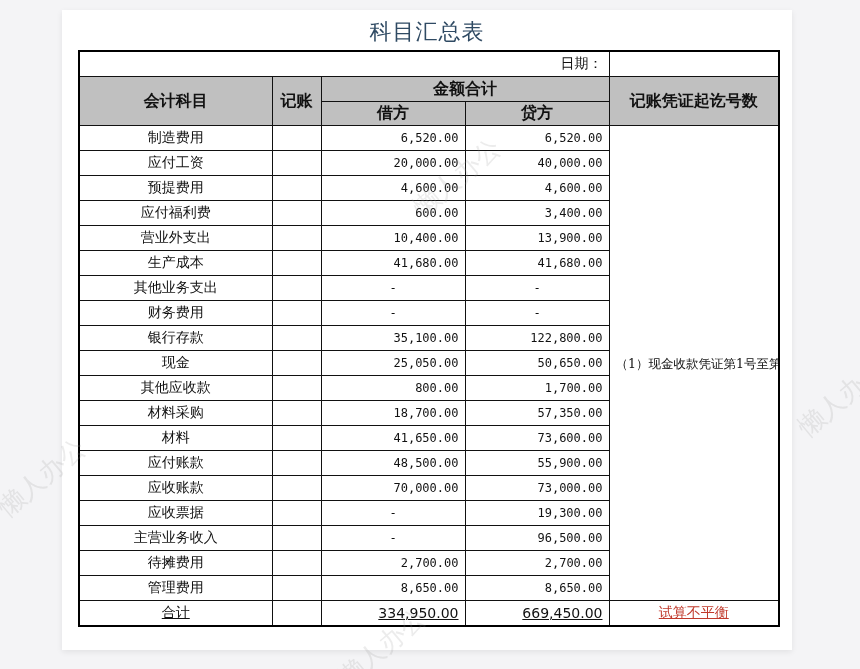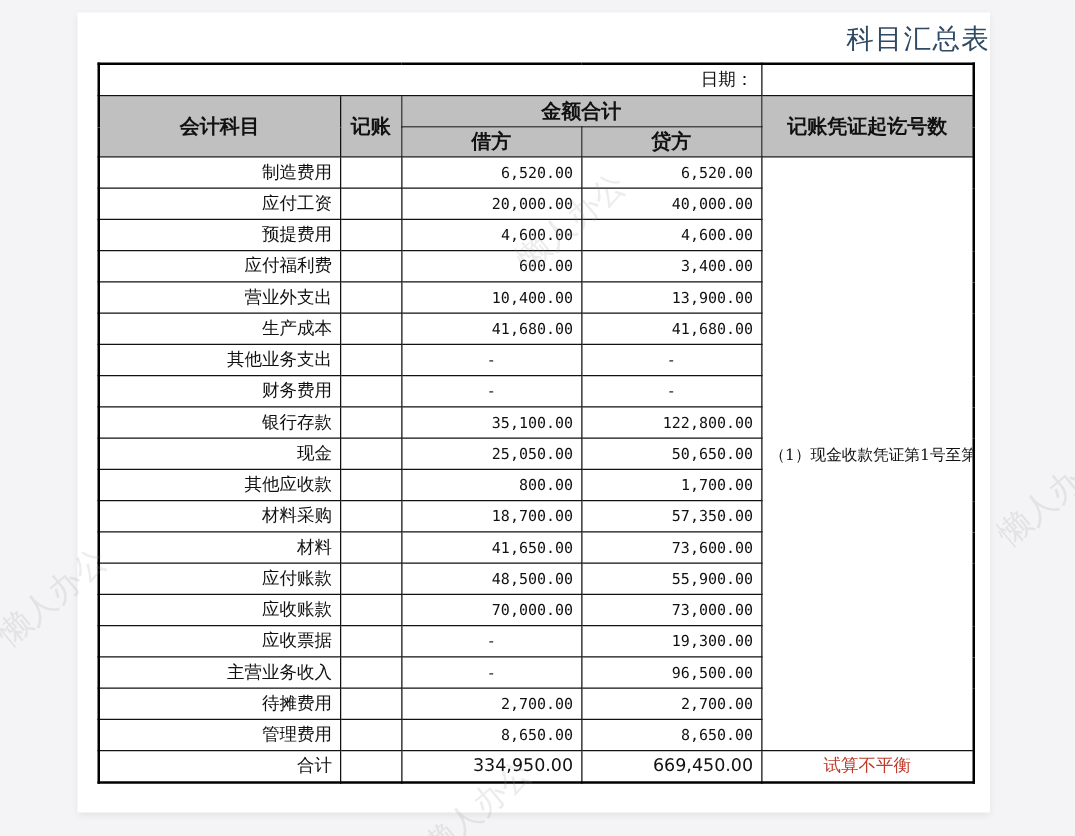--- a/index.html
+++ b/index.html
@@ -9,21 +9,21 @@
     position: relative;
     font-family: "DejaVu Serif", "Liberation Serif", serif;
   }
   .card {
     position: absolute; left: 62px; top: 10px; width: 730px; height: 640px;
     background: #ffffff;
     box-shadow: 0 2px 6px rgba(0,0,0,0.08);
   }
   .title {
     position: absolute; left: 62px; top: 14px; width: 730px; height: 36px;
-    text-align: right; line-height: 36px;
+    text-align: center; line-height: 36px;
     font-family: "DejaVu Sans", "Liberation Sans", sans-serif;
     font-size: 22px; color: #2f4a63; letter-spacing: 1px;
   }
   table.sheet {
     position: absolute; left: 78px; top: 50px;
     width: 700px;
     border-collapse: collapse;
     border: 2.5px solid #000;
     table-layout: fixed;
     font-size: 14px; color: #111;
@@ -37,31 +37,31 @@
   }
   .date-row td { height: 25px; text-align: right; padding-right: 10px; font-size: 14px; }
   th.hdr {
     background: #c0c0c0;
     font-family: "DejaVu Sans", "Liberation Sans", sans-serif;
     font-weight: bold; font-size: 16px; color: #111;
     text-align: center;
   }
   th.hdr.top { height: 24px; margin-top: 30px; }
   th.hdr.sub { height: 23px; }
-  td.name { text-align: right; padding-left: 3px; }
+  td.name { text-align: center; padding-left: 3px; }
   td.num { text-align: right; padding-right: 12px; font-family: "DejaVu Sans Mono", "Liberation Mono", monospace; font-size: 12px; }
   td.dash { text-align: center; padding-left: 60px; }
   td.note {
     vertical-align: middle;
     white-space: normal;
     font-size: 12.5px; line-height: 17px;
     padding: 0 3px;
     word-break: break-all;
   }
-  .total-row td { height: 25px; }
+  .total-row td { height: 25px; text-decoration: underline; }
   td.total-num { text-align: right; padding-right: 8px; font-family: "DejaVu Sans", "Liberation Sans", sans-serif; font-size: 14px; margin-top: 44px; }
   td.status { text-align: center; color: #c0392b; font-size: 14px; }
   .wm {
     position: absolute; color: rgba(150,150,150,0.18);
     font-family: "DejaVu Sans", sans-serif; font-size: 26px;
     transform: rotate(-40deg); pointer-events: none; white-space: nowrap;
   }
 </style>
 </head>
 <body>

